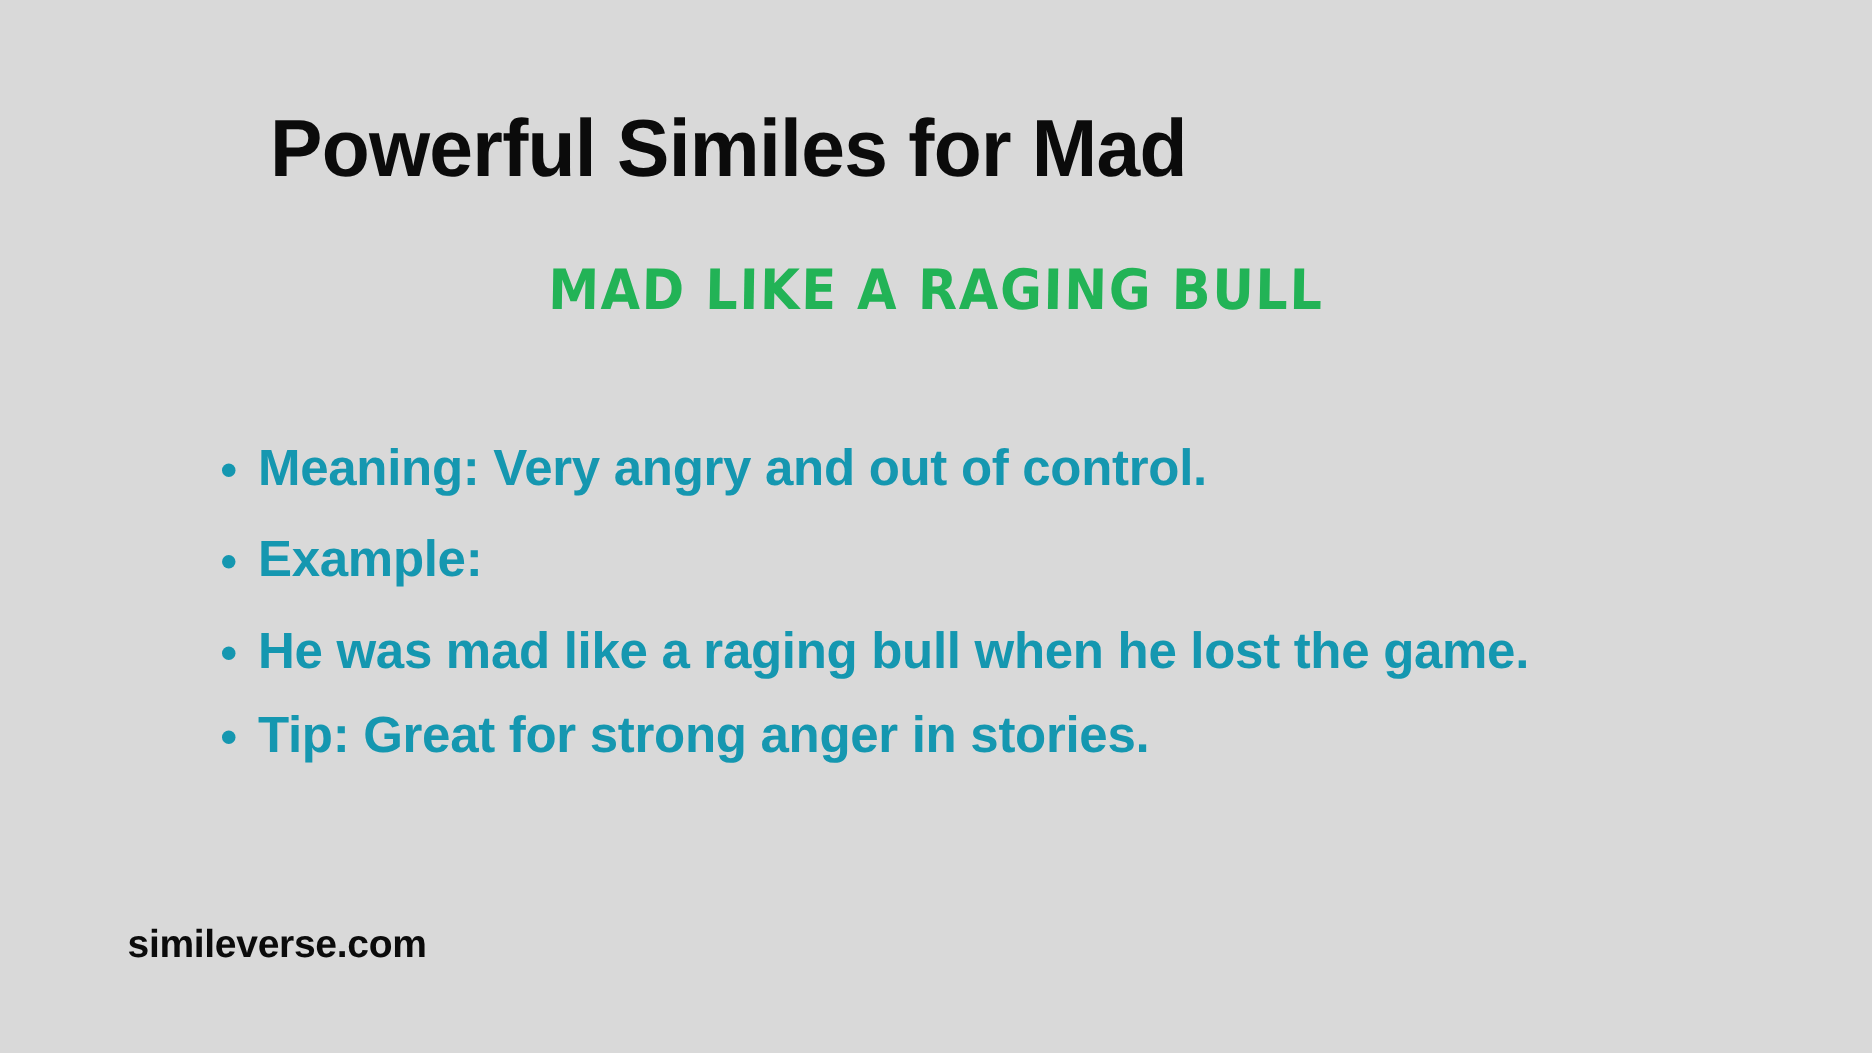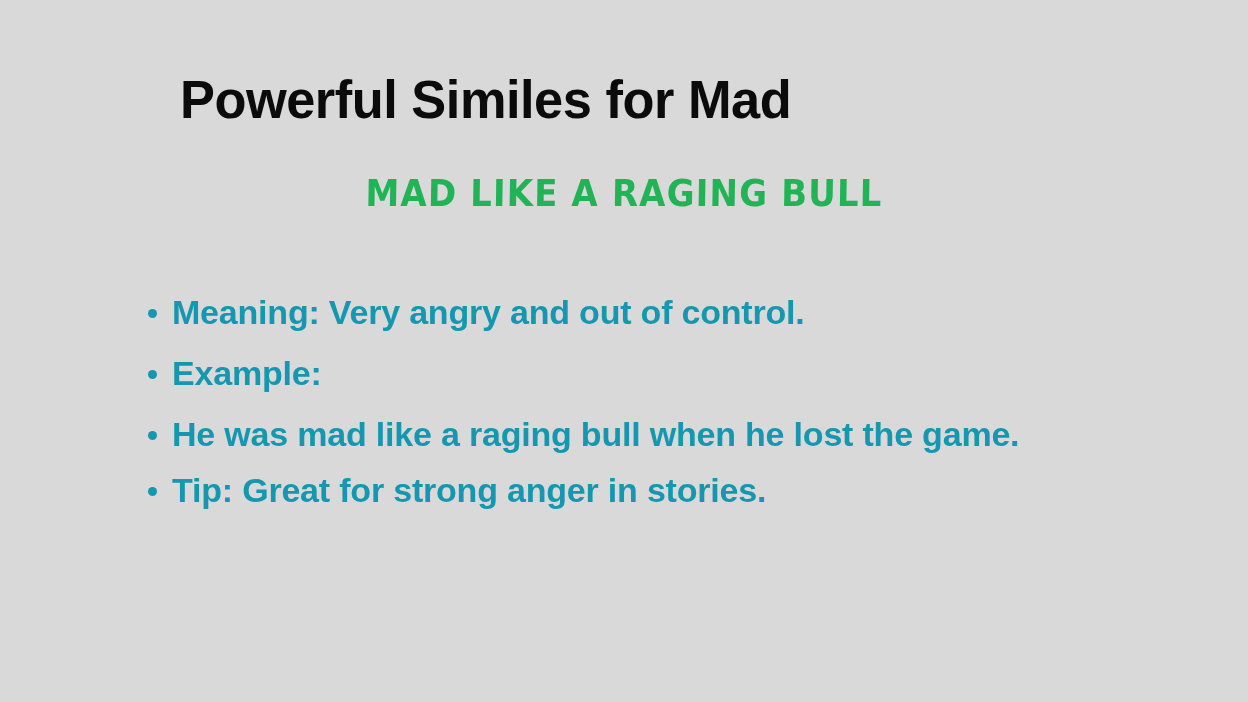--- a/index.html
+++ b/index.html
@@ -143,14 +143,15 @@
       <span class="txt">He was mad like a raging bull when he lost the game.</span>
     </div>
 
     <div class="bullet-row">
       <span class="dot"></span>
       <span class="txt">Tip: Great for strong anger in stories.</span>
     </div>
 
   </div>
 
+  <div class="footer">simileverse.com</div>
 
 </div>
 
 </body></html>

